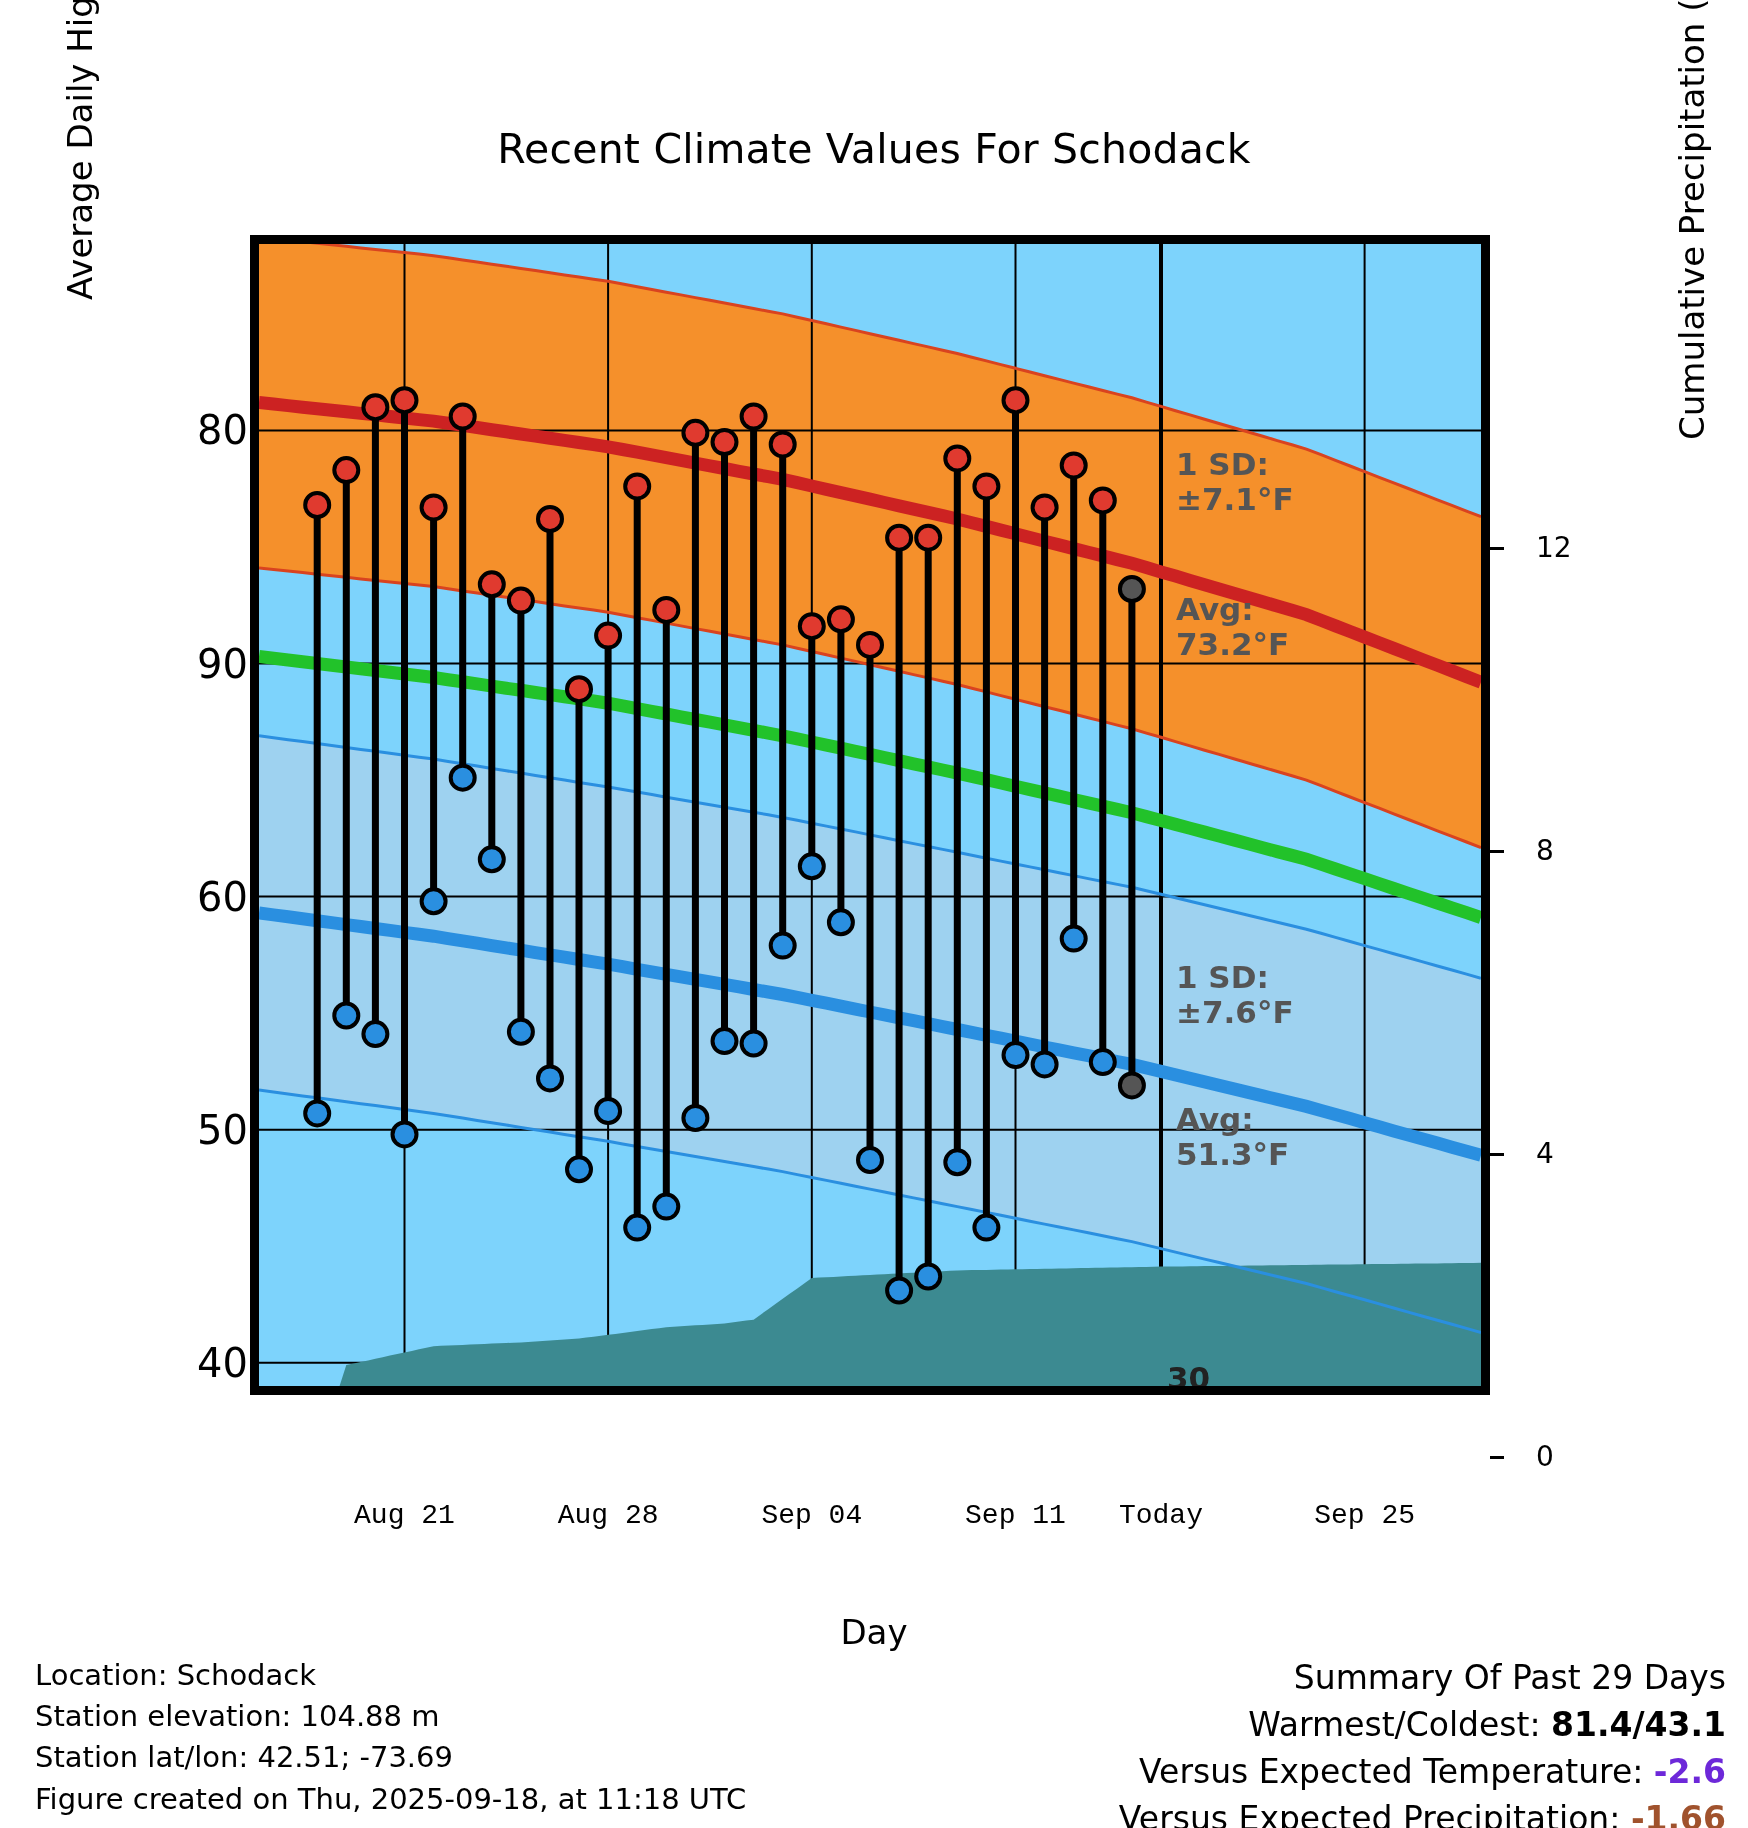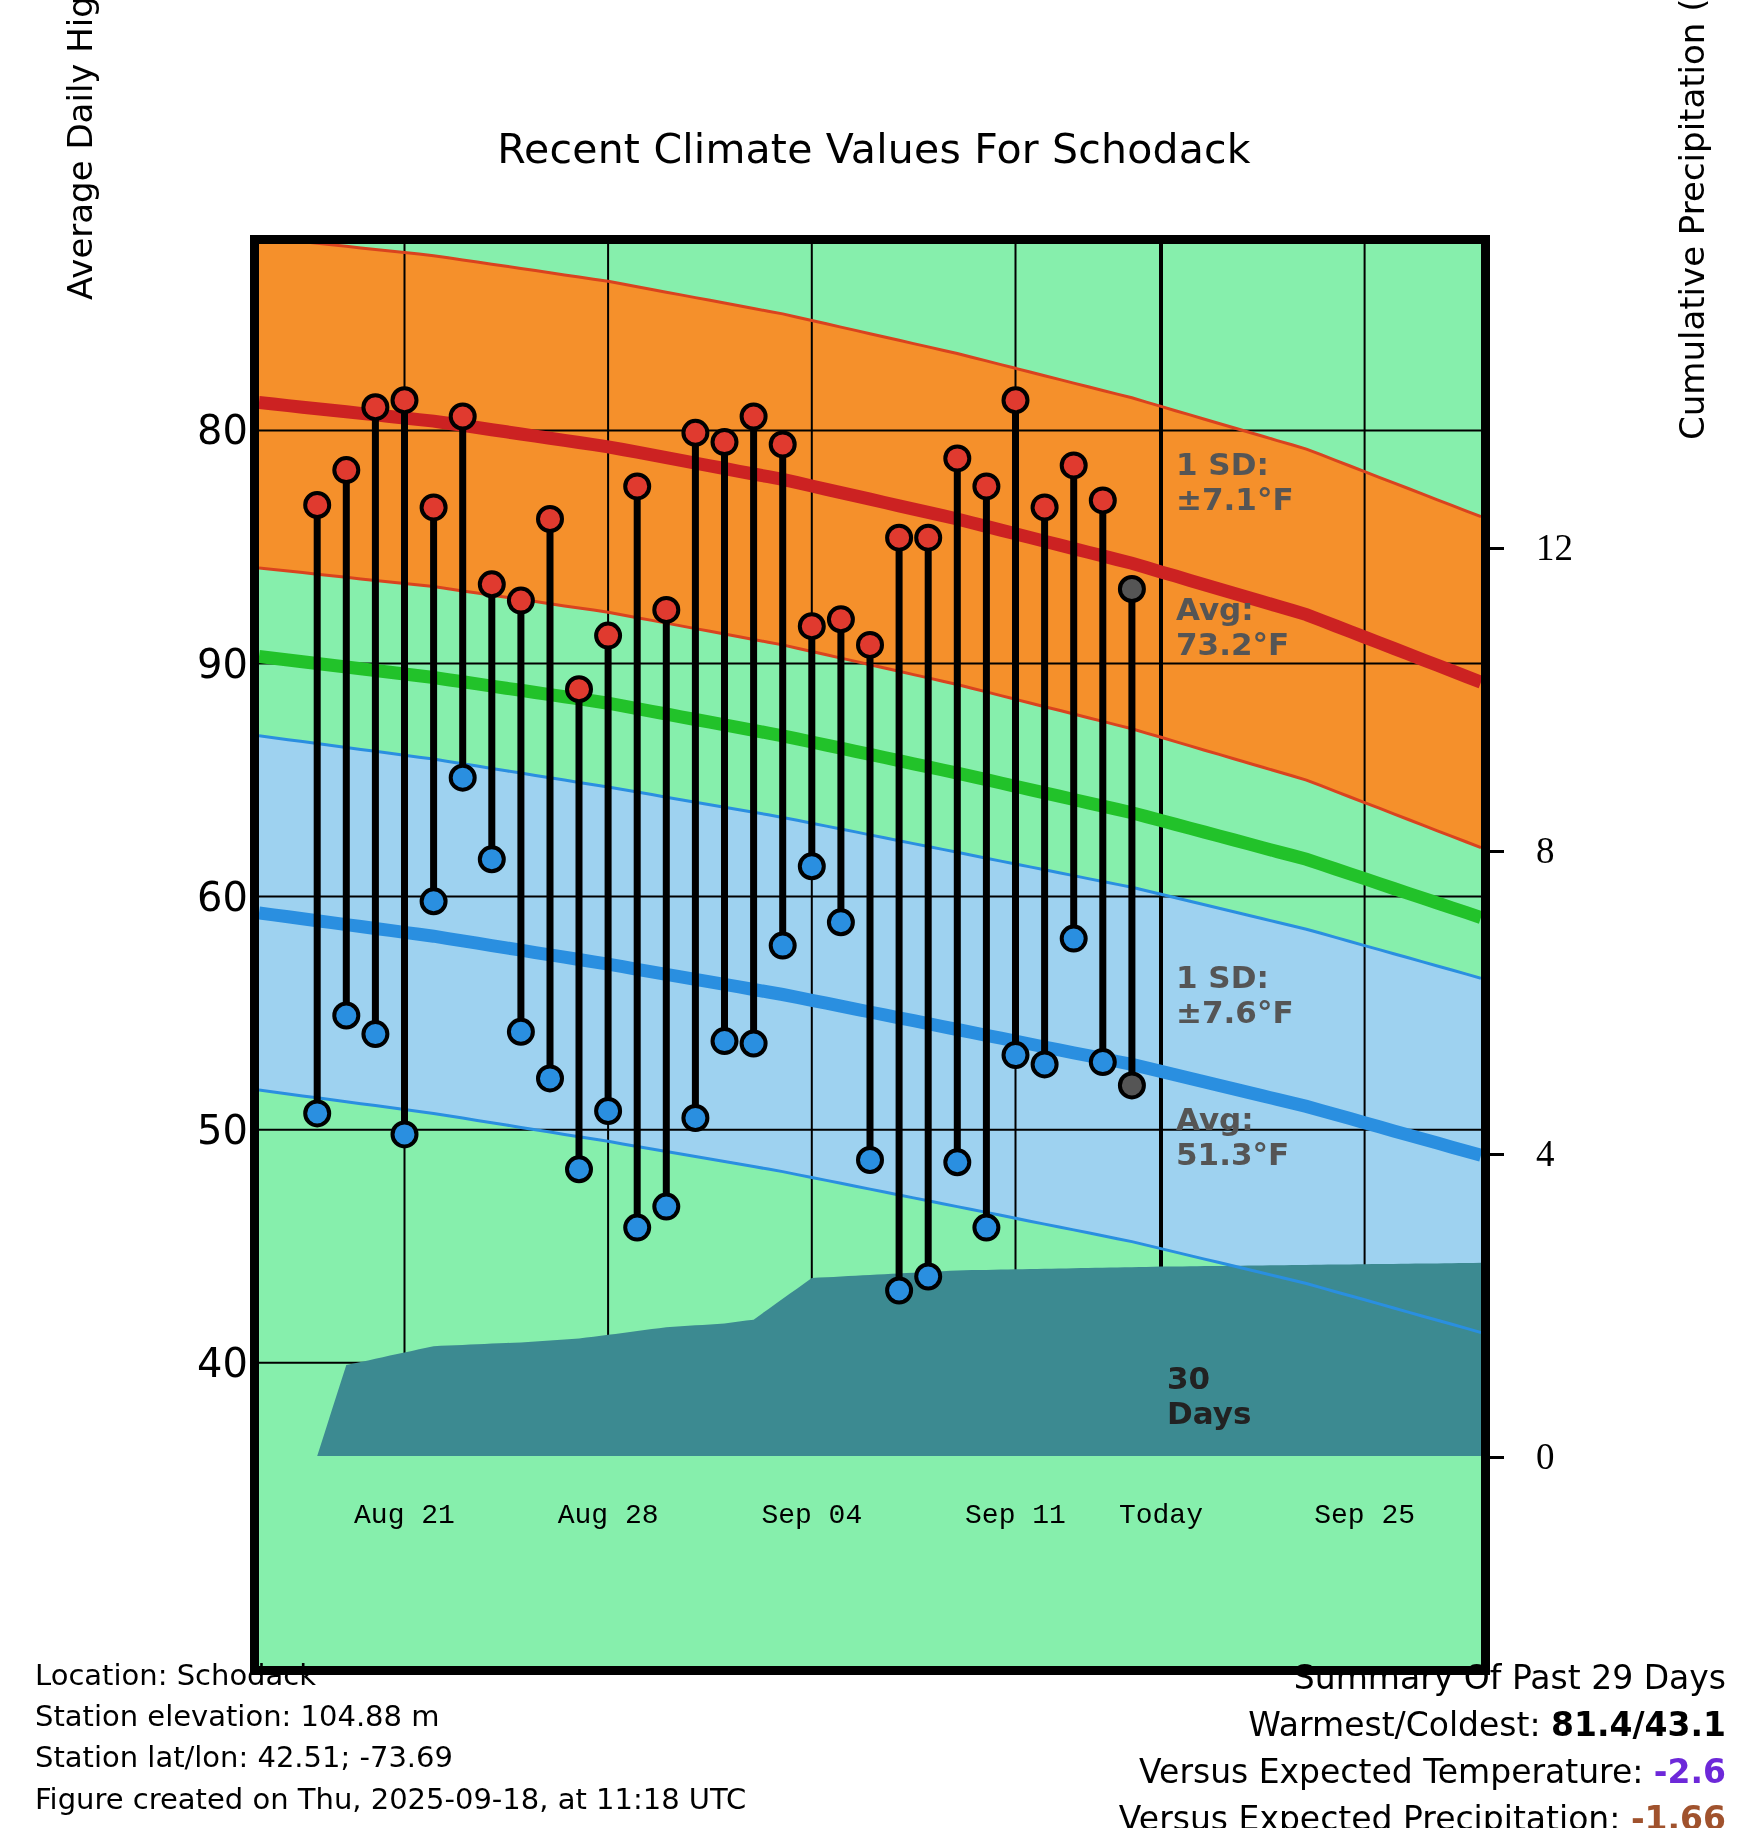--- a/index.html
+++ b/index.html
@@ -1,25 +1,25 @@
 <!DOCTYPE html>
 <html><head>
 <meta charset="utf-8">
 <style>
   html,body{margin:0;padding:0;background:#ffffff;}
   body{width:1748px;height:1828px;position:relative;font-family:"DejaVu Sans", sans-serif;color:#000;}
   .chart-title{position:absolute;left:0;right:0;top:125px;text-align:center;font-size:41px;letter-spacing:.2px;}
   
-  #plot{position:absolute;left:250px;top:235px;width:1240px;height:1440px;border:9px solid #000;box-sizing:border-box;background:#86efac;overflow:hidden;}
+  #plot{position:absolute;left:250px;top:235px;width:1240px;height:1160px;border:9px solid #000;box-sizing:border-box;background:#7dd3fc;overflow:hidden;}
   #inner{position:absolute;inset:0;}
   .ylabel-left{position:absolute;left:60px;top:300px;width:60px;font-size:34px;transform:rotate(-90deg);transform-origin:left top;white-space:nowrap;}
   .ylabel-right{position:absolute;left:1672px;top:440px;font-size:34px;transform:rotate(-90deg);transform-origin:left top;white-space:nowrap;}
   .xlabel{position:absolute;left:0;right:0;top:1612px;text-align:center;font-size:34px;}
   .ytick{position:absolute;right:1500px;font-size:40px;text-align:right;width:120px;transform:translateY(-50%);}
-  .ytick2{position:absolute;left:1536px;font-size:37px;transform:translateY(-50%);font-family:Liberation Serif, serif;}
+  .ytick2{position:absolute;left:1536px;font-size:28px;transform:translateY(-50%);}
   .xtick{position:absolute;top:1500px;font-size:28px;transform:translateX(-50%);white-space:nowrap;font-family:Liberation Mono, monospace;}
   .ann{position:absolute;font-weight:bold;font-size:31px;color:#555;line-height:1.12;}
   .ann.dark{color:#222;}
   .footL{position:absolute;left:35px;top:1655px;font-size:29px;line-height:1.42;}
   .footR{position:absolute;right:22px;top:1655px;text-align:right;font-size:33px;line-height:1.42;}
   .footR .val{font-weight:bold;}
   .blueval{color:#6d28d9;font-weight:bold;}
   .brownval{color:#a0522d;font-weight:bold;}
   svg{display:block;}
   .tickmark{position:absolute;width:14px;height:3px;background:#000;}

